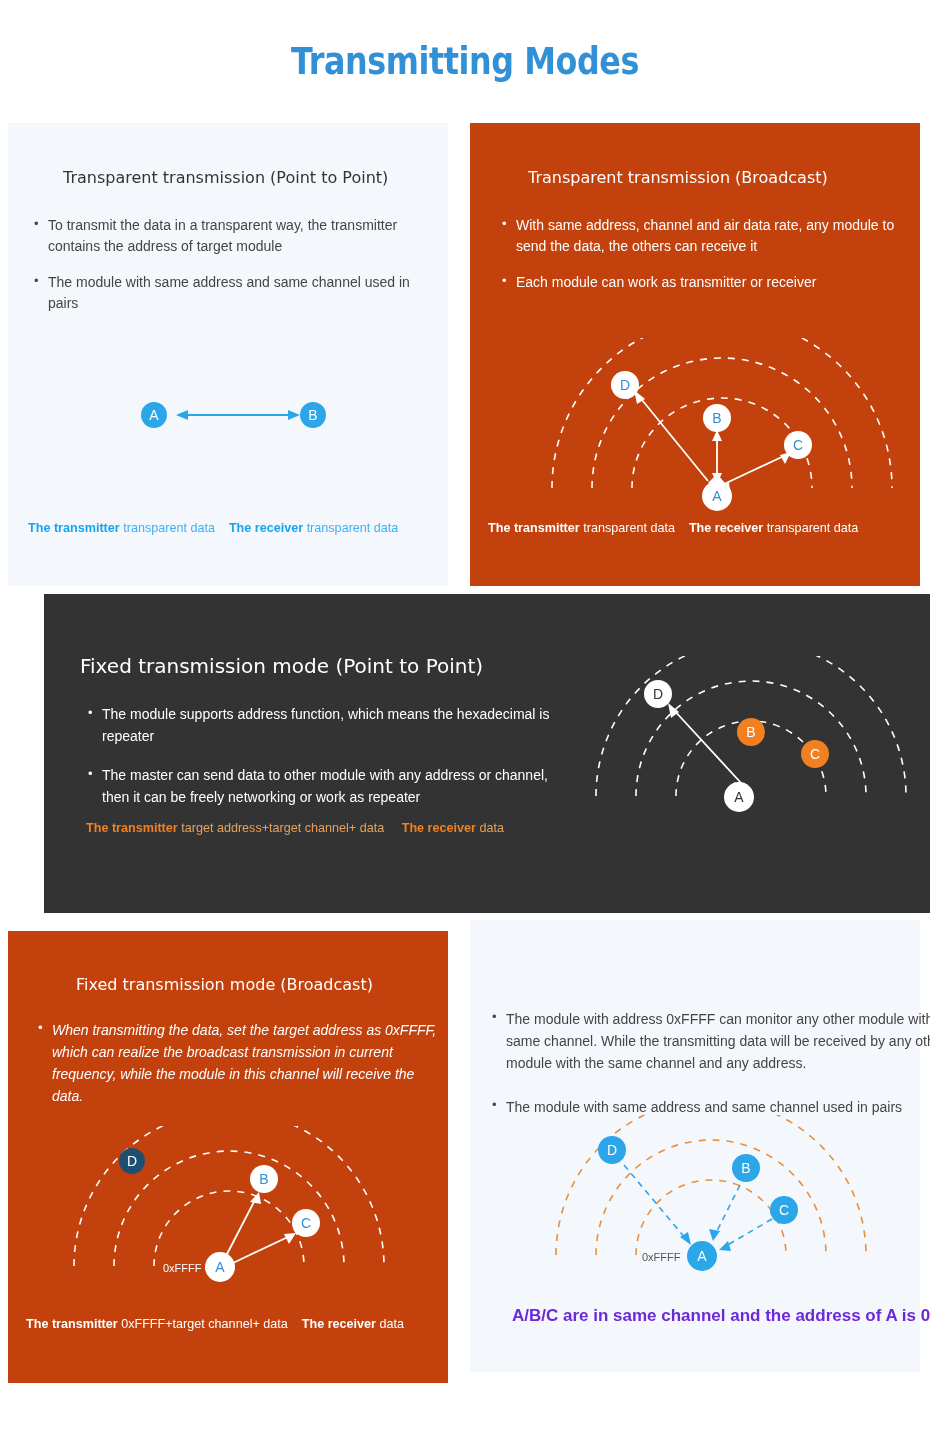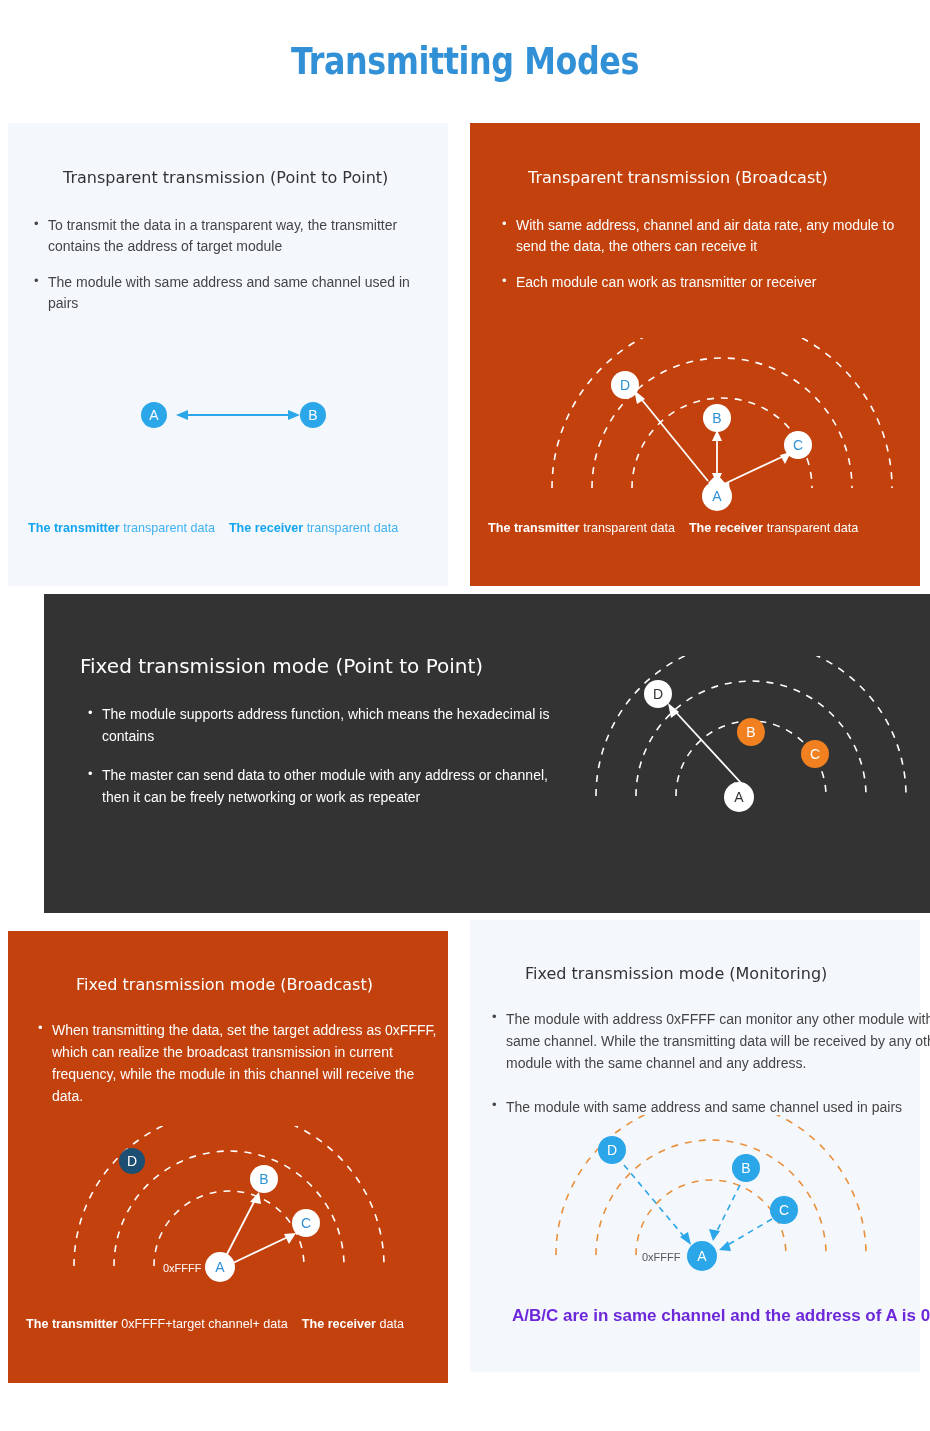--- a/index.html
+++ b/index.html
@@ -63,21 +63,21 @@
   .b-dark li{color:#444444;}
   .b-dark li:before{color:#444444;}
   .b-light li{color:#ffffff;}
   .b-light li:before{color:#ffffff;}
 
   #panel1 .bullets{left:26px;top:92px;width:392px;}
   #panel2 .bullets{left:32px;top:92px;width:400px;}
   #panel3 .bullets{left:44px;top:110px;width:480px;}
   #panel3 .bullets li{margin-bottom:18px;line-height:1.55;}
   #panel4 .bullets{left:30px;top:88px;width:400px;}
-  #panel4 .bullets li{line-height:1.58;}
+  #panel4 .bullets li{line-height:1.58;font-style:italic;}
   #panel5 .bullets{left:22px;top:88px;width:470px;}
   #panel5 .bullets li{line-height:1.58;margin-bottom:22px;}
 
   
   .legend{position:absolute;font-size:12.6px;white-space:nowrap;}
   .legend b{font-weight:bold;}
   .lg-blue  {color:#3fb0f0;}
   .lg-blue b{color:#15a5f0;}
   .lg-white {color:#ffffff;}
   .lg-white b{color:#ffffff;}
@@ -176,21 +176,21 @@
       <span>transparent data</span>
       &nbsp;&nbsp;
       <b>The receiver</b>
       <span>transparent data</span>
     </div>
   </div>
 
   <div class="panel p-dark" id="panel3">
     <div class="ptitle light-text">Fixed transmission mode (Point to Point)</div>
     <ul class="bullets b-light">
-      <li>The module supports address function, which means the hexadecimal is contains</li>
+      <li>The module supports address function, which means the hexadecimal is repeater</li>
       <li>The master can send data to other module with any address or channel, then it can be freely networking or work as repeater</li>
     </ul>
 
     <svg class="diagram" viewBox="0 0 340 180">
       <g fill="none" stroke="#ffffff" stroke-width="1.6" stroke-dasharray="7,7">
         <path d="M 92 140 A 75 75 0 0 1 242 140"></path>
         <path d="M 52 140 A 115 115 0 0 1 282 140"></path>
         <path d="M 12 140 A 155 155 0 0 1 322 140"></path>
       </g>
       <line x1="158" y1="128" x2="88" y2="52" stroke="#ffffff" stroke-width="1.8"></line>
@@ -199,20 +199,27 @@
       <circle cx="74" cy="38" r="14" fill="#ffffff"></circle>
       <text class="node-txt" x="74" y="38" fill="#333333">D</text>
       <circle cx="167" cy="76" r="14" fill="#f08020"></circle>
       <text class="node-txt" x="167" y="76" fill="#ffffff">B</text>
       <circle cx="231" cy="98" r="14" fill="#f08020"></circle>
       <text class="node-txt" x="231" y="98" fill="#ffffff">C</text>
       <circle cx="155" cy="141" r="15" fill="#ffffff"></circle>
       <text class="node-txt" x="155" y="141" fill="#333333">A</text>
     </svg>
 
+    <div class="legend lg-orange">
+      <b>The transmitter</b>
+      <span>target address+target channel+ data</span>
+      &nbsp;&nbsp;&nbsp;
+      <b>The receiver</b>
+      <span>data</span>
+    </div>
   </div>
 
   <div class="panel p-blue" id="panel4">
     <div class="ptitle light-text">Fixed transmission mode (Broadcast)</div>
     <ul class="bullets b-light">
       <li>When transmitting the data, set the target address as 0xFFFF, which can realize the broadcast transmission in current frequency, while the module in this channel will receive the data.</li>
     </ul>
 
     <svg class="diagram" viewBox="0 0 330 180">
       <g fill="none" stroke="#ffffff" stroke-width="1.6" stroke-dasharray="7,7">
@@ -242,21 +249,20 @@
     <div class="legend lg-white">
       <b>The transmitter</b>
       <span>0xFFFF+target channel+ data</span>
       &nbsp;&nbsp;
       <b>The receiver</b>
       <span>data</span>
     </div>
   </div>
 
   <div class="panel p-light" id="panel5">
-    <div class="ptitle dark-text">Fixed transmission mode (Monitoring)</div>
     <ul class="bullets b-dark">
       <li>The module with address 0xFFFF can monitor any other module with the same channel. While the transmitting data will be received by any other module with the same channel and any address.</li>
       <li>The module with same address and same channel used in pairs</li>
     </ul>
 
     <svg class="diagram" viewBox="0 0 340 180">
       <g fill="none" stroke="#e8903c" stroke-width="1.6" stroke-dasharray="7,7">
         <path d="M 86 140 A 75 75 0 0 1 236 140"></path>
         <path d="M 46 140 A 115 115 0 0 1 276 140"></path>
         <path d="M 6 140 A 155 155 0 0 1 316 140"></path>

